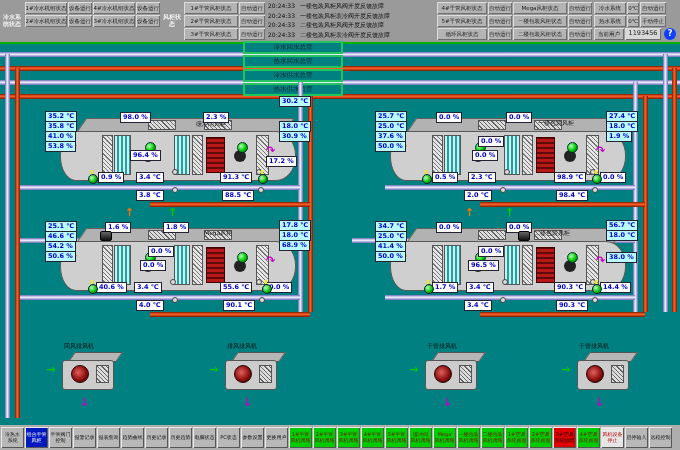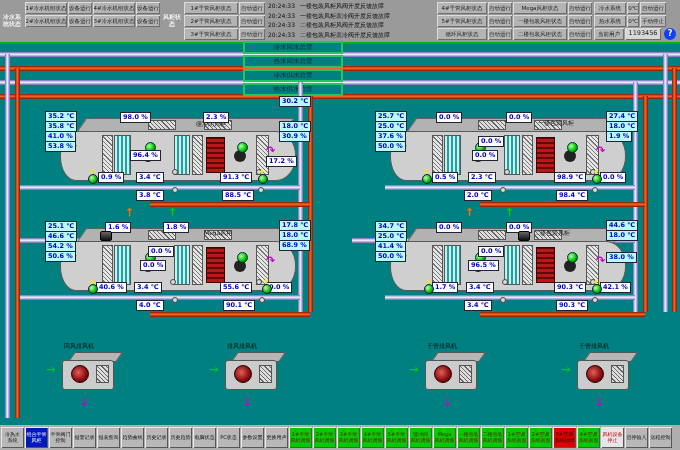--- a/index.html
+++ b/index.html
@@ -343,29 +343,29 @@
     </div>
     <div class="aname" style="left: 534px; top: 229px;">二楼包装风柜</div>
     <div class="vbox cyan" style="left: 375px; top: 221px;">34.7 ℃</div>
     <div class="vbox cyan" style="left: 375px; top: 231px;">25.0 ℃</div>
     <div class="vbox cyan" style="left: 375px; top: 241px;">41.4 %</div>
     <div class="vbox cyan" style="left: 375px; top: 251px;">50.0 %</div>
     <div class="vbox" style="left: 436px; top: 222px;">0.0 %</div>
     <div class="vbox" style="left: 506px; top: 222px;">0.0 %</div>
     <div class="vbox" style="left: 478px; top: 246px;">0.0 %</div>
     <div class="vbox" style="left: 468px; top: 260px;">96.5 %</div>
-    <div class="vbox cyan" style="left: 606px; top: 220px;">44.6 ℃</div>
+    <div class="vbox cyan" style="left: 606px; top: 220px;">56.7 ℃</div>
     <div class="vbox cyan" style="left: 606px; top: 230px;">18.0 ℃</div>
     <div class="vbox cyan" style="left: 606px; top: 252px;">38.0 %</div>
     <div class="vbox" style="left: 432px; top: 282px;">1.7 %</div>
     <div class="vbox" style="left: 466px; top: 282px;">3.4 ℃</div>
     <div class="sensor" style="left: 502px; top: 279px;"></div>
     <div class="vbox" style="left: 554px; top: 282px;">90.3 ℃</div>
     <div class="sensor" style="left: 590px; top: 279px;"></div>
-    <div class="vbox" style="left: 600px; top: 282px;">42.1 %</div>
+    <div class="vbox" style="left: 600px; top: 282px;">14.4 %</div>
     <div class="vbox" style="left: 464px; top: 300px;">3.4 ℃</div>
     <div class="sensor" style="left: 500px; top: 297px;"></div>
     <div class="vbox" style="left: 556px; top: 300px;">90.3 ℃</div>
     <div class="sensor" style="left: 592px; top: 297px;"></div>
     <div class="valve" style="left: 88px; top: 170px;"></div>
     <div class="valve" style="left: 258px; top: 170px;"></div>
     <div class="valve" style="left: 422px; top: 170px;"></div>
     <div class="valve" style="left: 592px; top: 170px;"></div>
     <div class="valve" style="left: 88px; top: 280px;"></div>
     <div class="valve" style="left: 262px; top: 280px;"></div>

